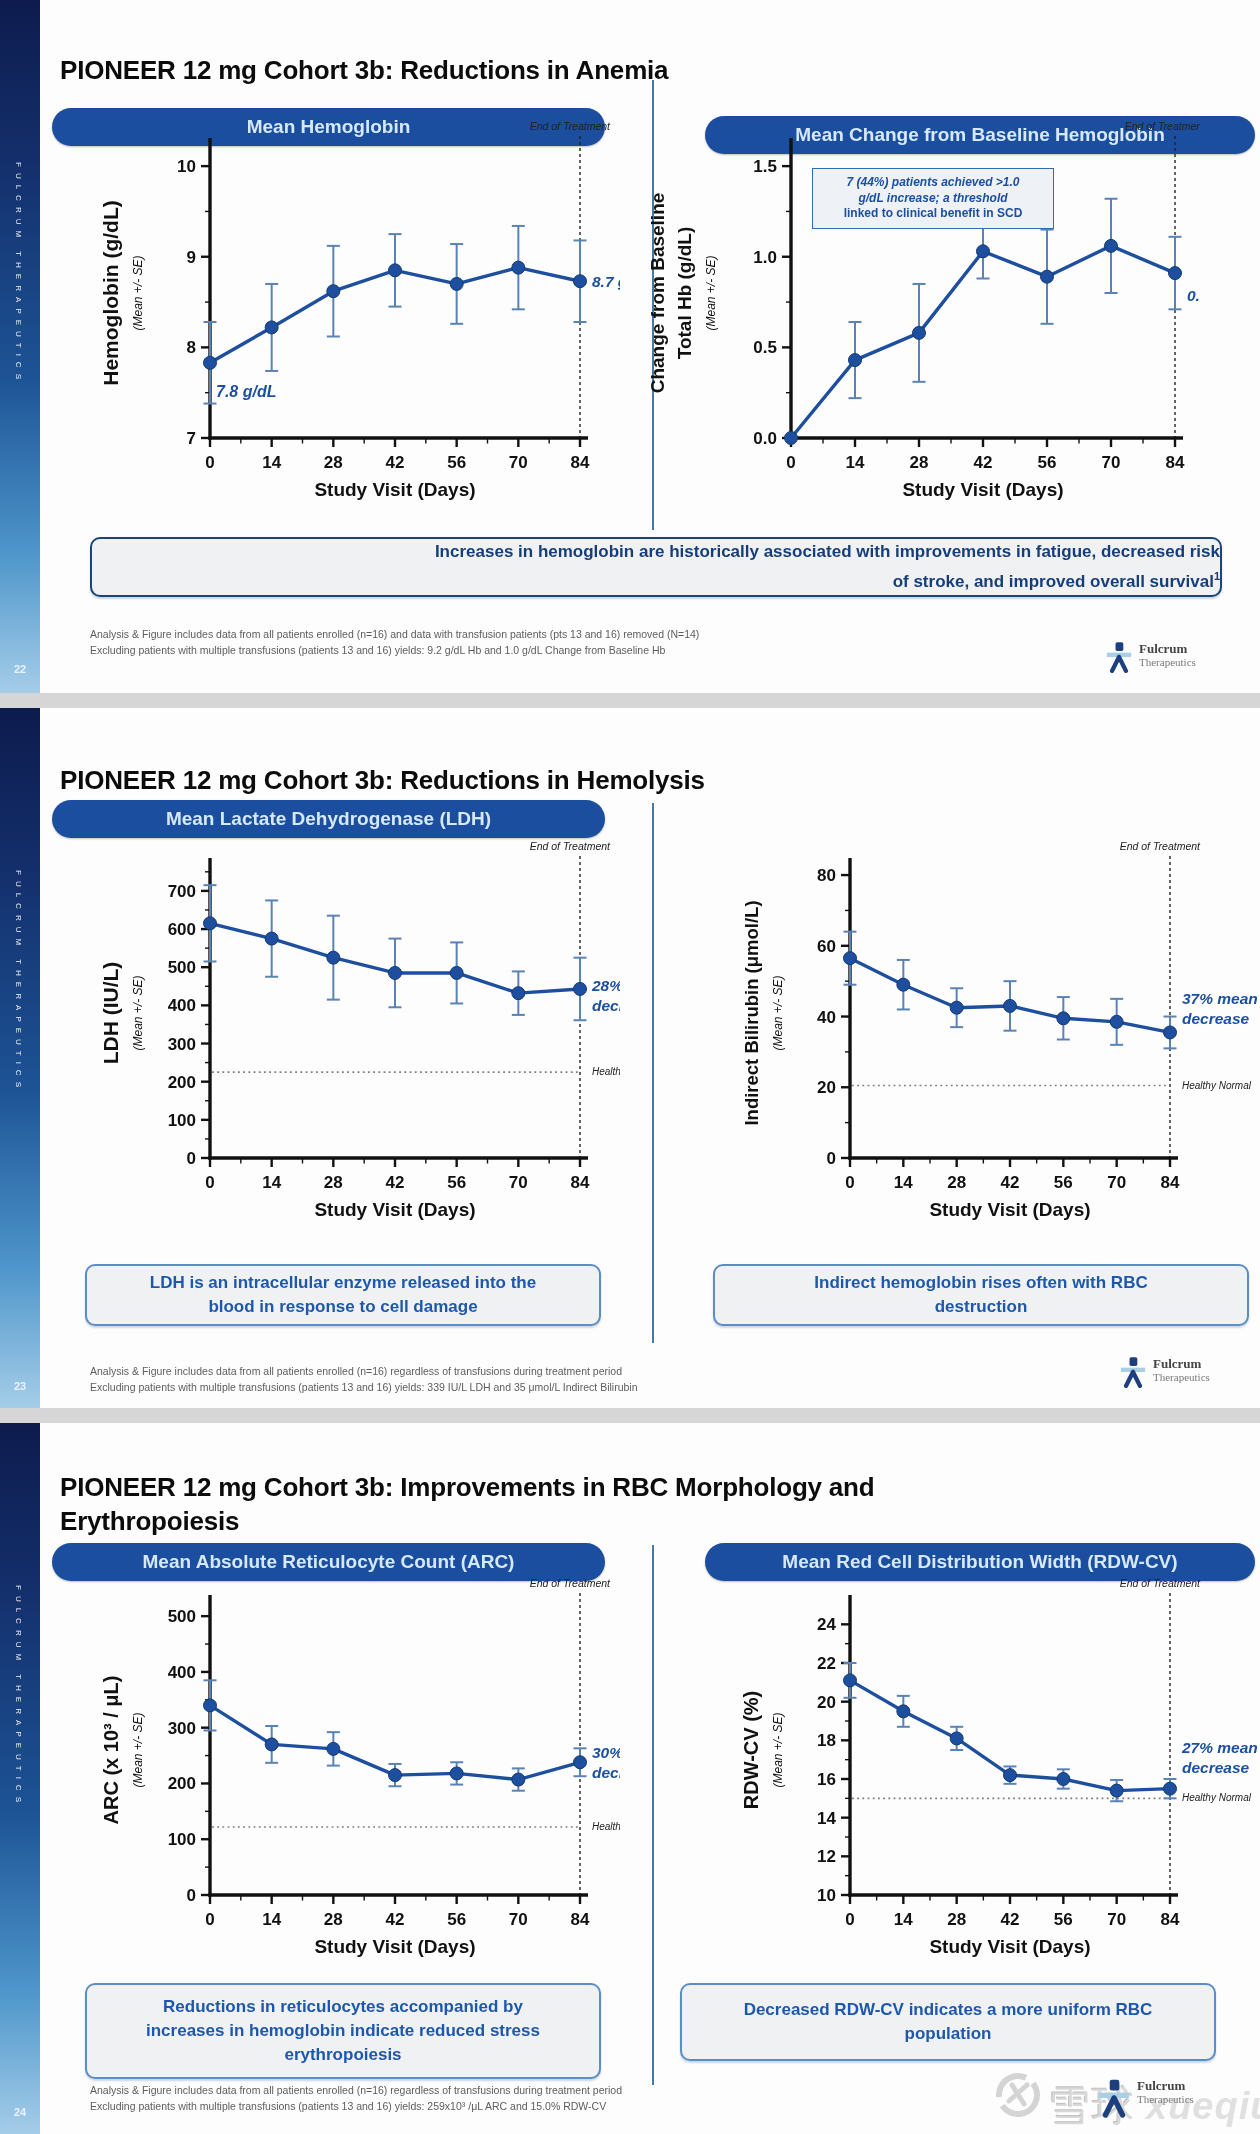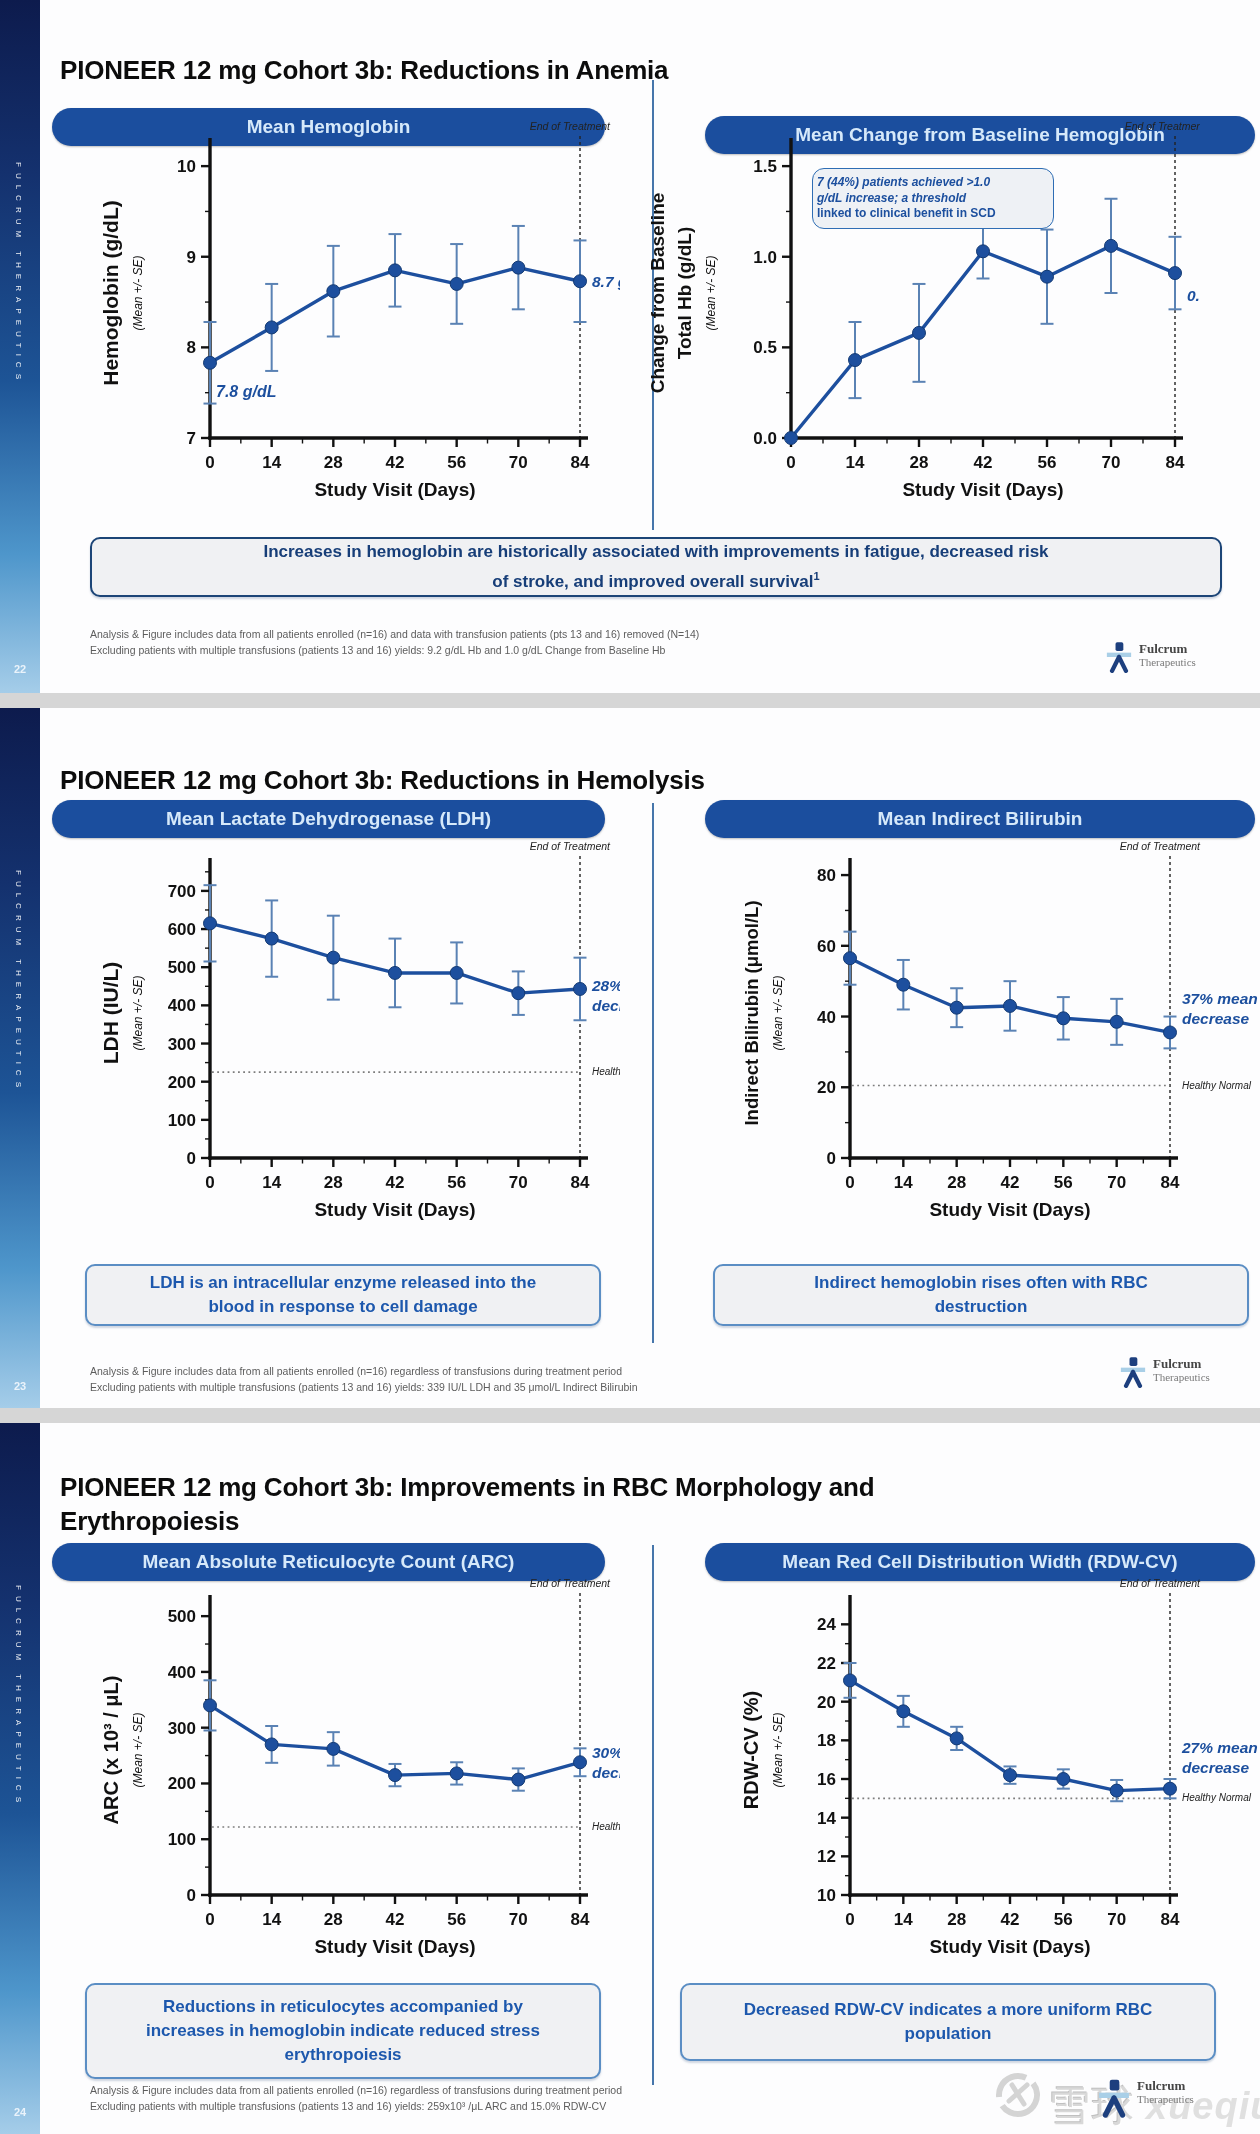--- a/index.html
+++ b/index.html
@@ -12,29 +12,29 @@
      color:rgba(255,255,255,.92);white-space:nowrap;}
   .slidenum{position:absolute;left:0;width:40px;text-align:center;color:#eaf3fb;font-size:11px;font-weight:bold;}
   .title{position:absolute;left:60px;font-weight:bold;font-size:26px;color:#0c0c0c;line-height:34px;letter-spacing:-.2px;}
   .pill{position:absolute;height:38px;background:#1b4e9e;border-radius:19px;color:#d6e9fa;font-size:19px;
      font-weight:bold;text-align:center;line-height:38px;box-shadow:0 1px 2px rgba(0,0,0,.25);}
   .divider{position:absolute;width:2px;background:#4676ab;}
   .chart{position:absolute;width:560px;height:400px;}
   .callout{position:absolute;background:#f0f1f3;border:2px solid #2a5b9a;border-radius:10px;
      display:flex;flex-direction:column;justify-content:center;text-align:center;
      font-weight:bold;font-size:17px;line-height:24px;box-shadow:0 2px 2px rgba(70,100,140,.25);}
-  .callout.dark{color:#173e78;border-color:#1c4577;}
+  .callout.dark{color:#173e78;border-color:#1c4577;text-align:right;}
   .callout.blue{color:#1d58ad;border-color:#5b8ec4;}
   .callout sup{font-size:11px;}
   .footnotes{position:absolute;font-size:10.5px;line-height:15.5px;color:#5d5d5d;}
   .logo{position:absolute;display:flex;gap:7px;align-items:flex-start;}
   .logo .ltxt div:first-child{font-family:"Liberation Serif",serif;font-weight:bold;font-size:13px;color:#454545;}
   .logo .ltxt div:last-child{font-family:"Liberation Serif",serif;font-size:11px;color:#7a7a7a;margin-top:-1px;}
-  .annot-box{position:absolute;width:232px;background:#eef1f5;border:1.6px solid #2e6db4;border-radius:12px;
-     padding:6px 4px;text-align:left;font-size:12px;font-weight:bold;color:#1c4f9e;line-height:15.5px;}
+  .annot-box{position:absolute;width:232px;background:#eef1f5;border:1.6px solid #2e6db4;border-radius:0;
+     padding:6px 4px;text-align:center;font-size:12px;font-weight:bold;color:#1c4f9e;line-height:15.5px;}
   .annot-box .i{font-style:italic;display:block;}
   .annot-box .u{display:block;}
   .wm{position:absolute;color:#d2d2d2;}
   .wm-cn{font-size:42px;font-weight:normal;letter-spacing:2px;
      text-shadow:1px 1px 0 #ffffff,-1px -1px 0 #c0c0c0;color:#d8d8d8;font-family:sans-serif;}
   .wm-en{font-size:38px;font-weight:bold;font-style:italic;color:#e0e0e0;letter-spacing:1px;}
 </style>
 </head>
 <body>
 
@@ -219,21 +219,20 @@
     </div>
   </section>
 
   <section class="slide" style="top:708px;height:700px;">
     <div class="sidebar">
       <div class="vbrand">FULCRUM THERAPEUTICS</div>
       <div class="slidenum" style="bottom:16px;">23</div>
     </div>
     <h1 class="title" style="top:38px;">PIONEER 12 mg Cohort 3b: Reductions in Hemolysis</h1>
     <div class="pill" style="left:52px;top:92px;width:553px;">Mean Lactate Dehydrogenase (LDH)</div>
-    <div class="pill" style="left:705px;top:92px;width:550px;">Mean Indirect Bilirubin</div>
     <div class="divider" style="left:652px;top:95px;height:540px;"></div>
 
     <svg class="chart" style="left:60px;top:130px;" viewBox="0 0 560 400">
         <line x1="520" y1="18" x2="520" y2="320" stroke="#222" stroke-width="1.4" stroke-dasharray="3,3"></line>
         <text x="550" y="12" text-anchor="end" font-style="italic" font-size="10.5" fill="#222" font-family="&quot;Liberation Sans&quot;, sans-serif">End of Treatment</text>
         <line x1="152" y1="234.14473684210526" x2="520" y2="234.14473684210526" stroke="#7d7d7d" stroke-width="1.6" stroke-dasharray="1.8,3.4"></line>
         <text x="532" y="237.14473684210526" font-style="italic" font-size="10" fill="#222" font-family="&quot;Liberation Sans&quot;, sans-serif">Healthy Normal</text>
         <line x1="141" y1="320" x2="150" y2="320" stroke="#111" stroke-width="2.4"></line>
         <text x="136" y="326" text-anchor="end" font-size="17" font-weight="bold" fill="#111" font-family="&quot;Liberation Sans&quot;, sans-serif">0</text>
         <line x1="141" y1="281.8421052631579" x2="150" y2="281.8421052631579" stroke="#111" stroke-width="2.4"></line>

